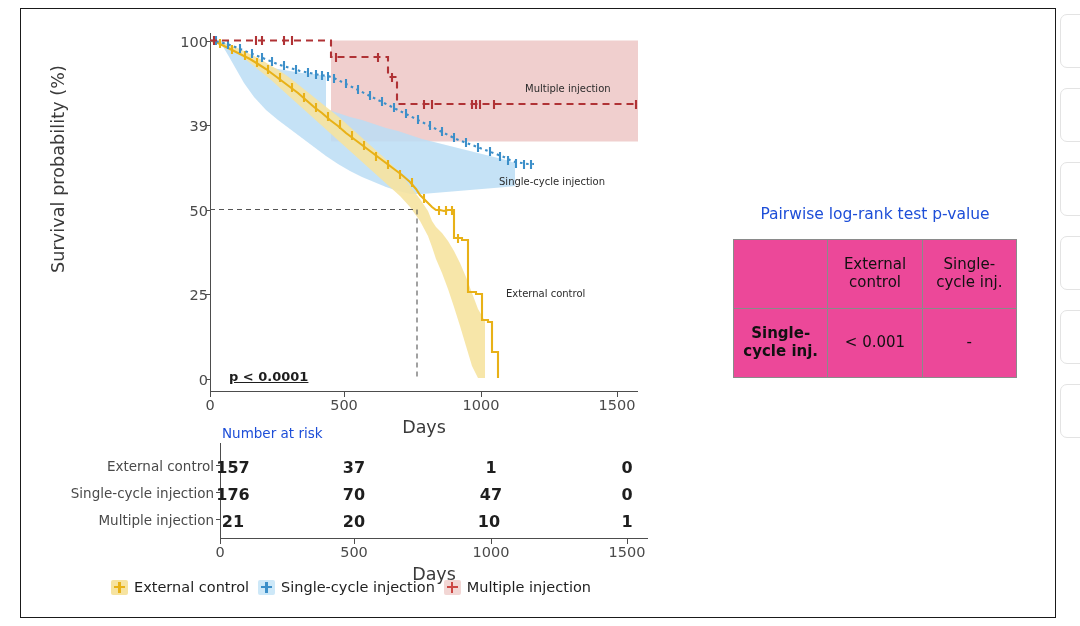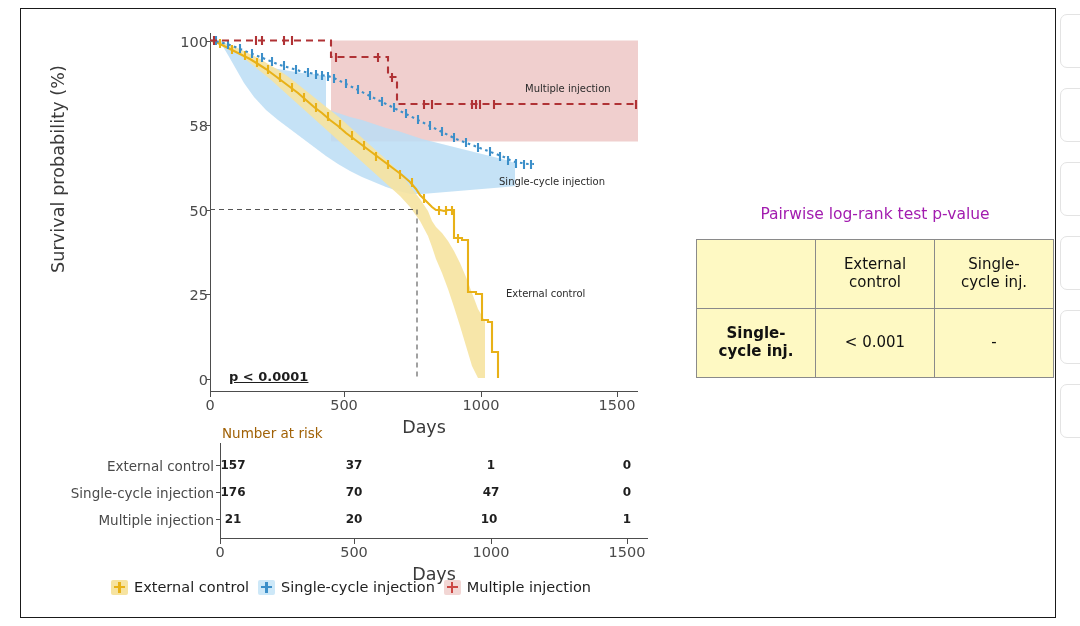--- a/index.html
+++ b/index.html
@@ -39,48 +39,48 @@
   .km-svg{position:absolute;left:0;top:0;width:428px;height:370px;overflow:visible;}
 
   .curve-label{position:absolute;font-size:10px;color:#2b2b2b;white-space:nowrap;}
   .pval-note{position:absolute;font-size:13px;color:#1e1e1e;font-weight:bold;}
 
   .xaxis-title{position:absolute;top:396px;width:428px;text-align:center;
                font-size:17.5px;color:#3a3a3a;}
 
   
   .risk{position:absolute;left:199px;top:434px;width:428px;height:120px;}
-  .risk-title{position:absolute;left:2px;top:-18px;font-size:13.5px;color:#a16207;}
+  .risk-title{position:absolute;left:2px;top:-18px;font-size:13.5px;color:#1d4ed8;}
   .risk-vline{position:absolute;left:0px;top:0px;width:1.4px;height:95px;background:#4d4d4d;}
   .risk-xaxis{position:absolute;left:0px;top:95px;width:428px;height:1.4px;background:#4d4d4d;}
   .risk-rowlabel{position:absolute;right:434px;width:230px;text-align:right;
                  font-size:13.5px;color:#4a4a4a;white-space:nowrap;}
   .risk-rowtick{position:absolute;left:-4.5px;width:5px;height:1.4px;background:#4d4d4d;}
   .risk-val{position:absolute;width:60px;margin-left:-30px;text-align:center;
-            font-size:12px;color:#1e1e1e;font-weight:bold;}
+            font-size:16px;color:#1e1e1e;font-weight:bold;}
   .risk-xtick{position:absolute;top:101px;width:60px;margin-left:-30px;text-align:center;
               font-size:14.5px;color:#4a4a4a;}
   .risk-xtickmark{position:absolute;top:96px;width:1.4px;height:5px;background:#4d4d4d;}
   .risk-xtitle{position:absolute;left:0px;top:121px;width:428px;text-align:center;
                font-size:17.5px;color:#3a3a3a;}
 
   
   .legend{position:absolute;left:0px;top:570px;width:660px;
           display:flex;justify-content:center;align-items:center;gap:9px;}
   .leg-item{display:flex;align-items:center;gap:6px;}
   .leg-key{position:relative;width:17px;height:15px;border-radius:2px;}
   .leg-key::before{content:"";position:absolute;left:3px;top:6.4px;width:11px;height:2.2px;background:currentColor;}
   .leg-key::after{content:"";position:absolute;left:7.4px;top:2px;width:2.2px;height:11px;background:currentColor;}
   .leg-text{font-size:14.5px;color:#1e1e1e;}
 
   
   .pv-wrap{position:absolute;left:668px;top:196px;width:372px;}
-  .pv-title{text-align:center;font-size:15.5px;color:#a21caf;margin-bottom:9px;}
-  table.pv{border-collapse:collapse;width:358px;margin:16px auto;
-           table-layout:fixed;background:#fef9c3;}
+  .pv-title{text-align:center;font-size:15.5px;color:#1d4ed8;margin-bottom:9px;}
+  table.pv{border-collapse:collapse;width:284px;margin:16px auto;
+           table-layout:fixed;background:#ec4899;}
   table.pv td{border:1px solid #8a8a8a;text-align:center;vertical-align:middle;
               font-size:15px;color:#111;padding:8px 4px;line-height:1.18;}
   table.pv td.hdr{height:52px;}
   table.pv td.rowhdr{font-weight:bold;}
   table.pv tr.r1 td{height:52px;}
   table.pv tr.r2 td{height:42px;}
 </style>
 </head>
 <body>
 
@@ -100,21 +100,21 @@
     <div class="plot-col">
 
       <div class="ylab">Survival probability (%)</div>
 
       <div class="panel">
         <div class="axis-line yaxis"></div>
         <div class="axis-line xaxis"></div>
 
         <div class="ytick" style="top:13px">100</div>
         <div class="ytickmark" style="top:19.5px"></div>
-        <div class="ytick" style="top:97px">58</div>
+        <div class="ytick" style="top:97px">39</div>
         <div class="ytickmark" style="top:103.5px"></div>
         <div class="ytick" style="top:182px">50</div>
         <div class="ytickmark" style="top:188.5px"></div>
         <div class="ytick" style="top:266px">25</div>
         <div class="ytickmark" style="top:272.5px"></div>
         <div class="ytick" style="top:351px">0</div>
         <div class="ytickmark" style="top:357.5px"></div>
 
         <svg class="km-svg" viewBox="0 0 428 370" preserveAspectRatio="none">
           <defs>

